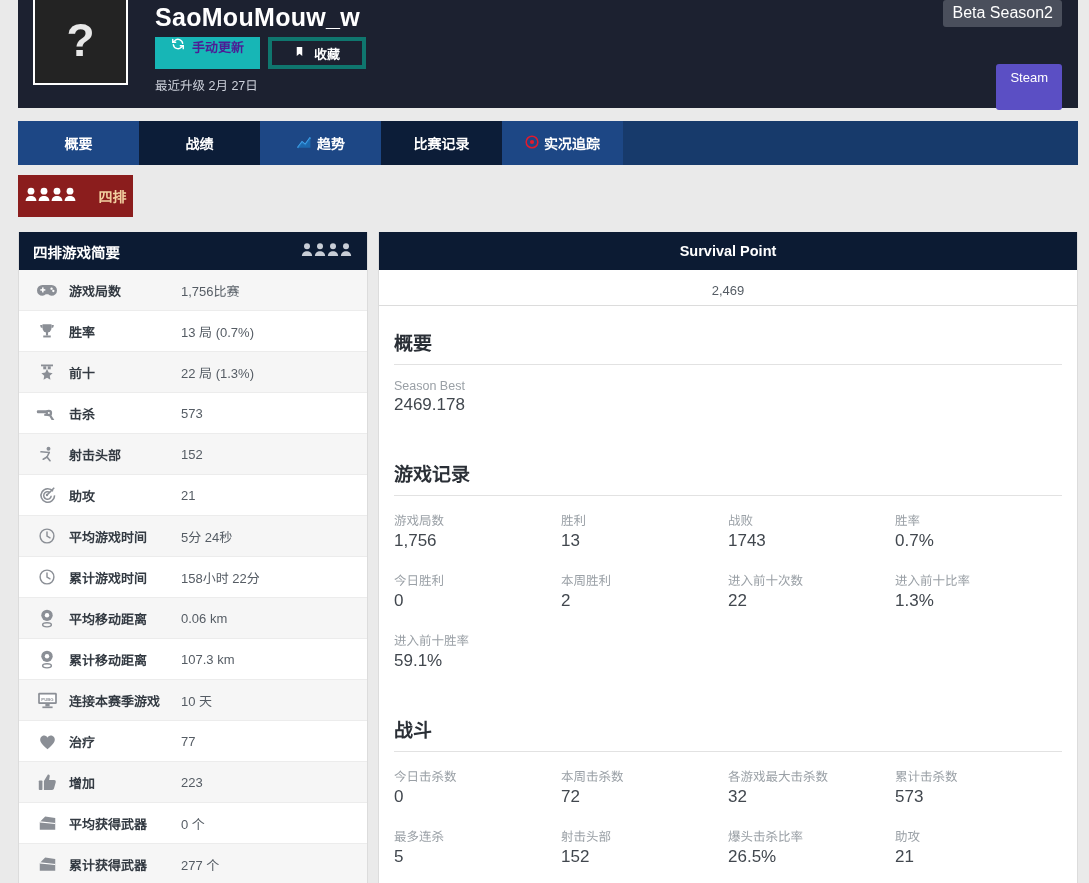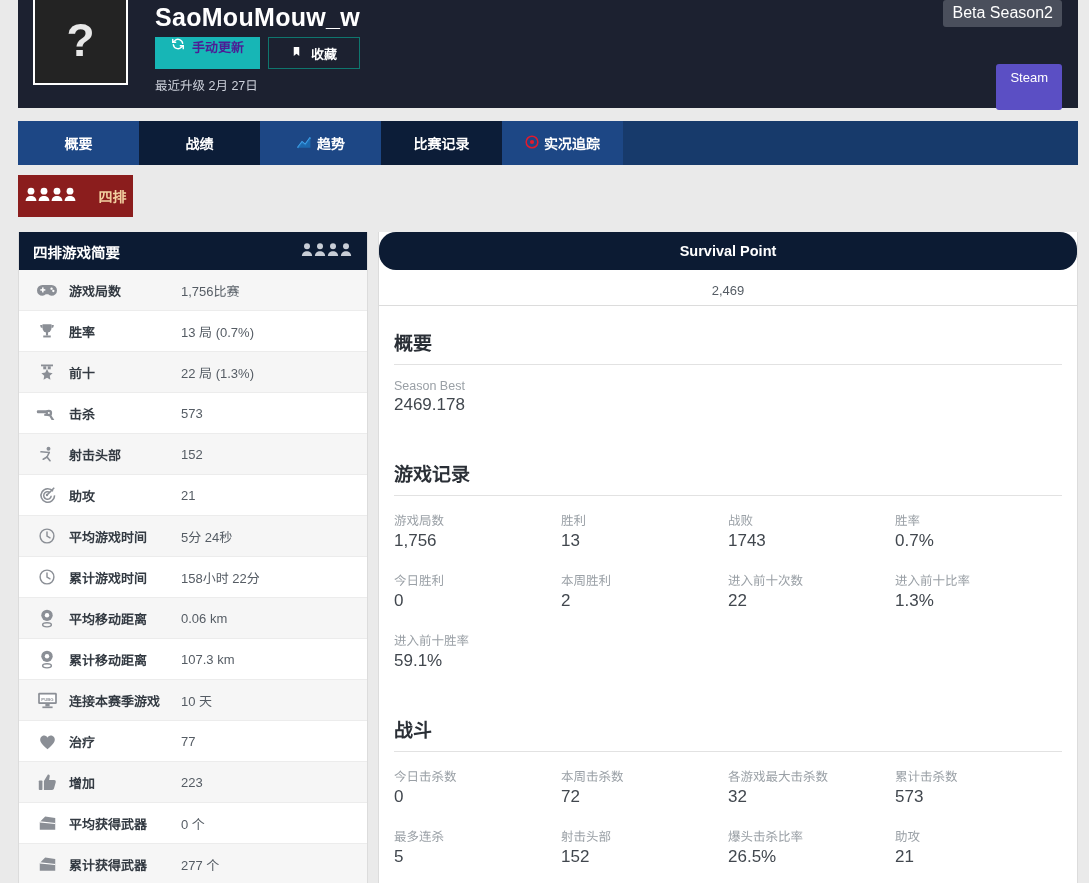--- a/index.html
+++ b/index.html
@@ -28,21 +28,21 @@
     color:#ffffff; font-size:25px; font-weight:700; letter-spacing:.3px;
   }
   .btn-row { position:absolute; left:137px; top:37px; display:flex; gap:8px; }
   .btn-update {
     background:#17b6b6; color:#4c1d95; border:none;
     height:32px; padding:0 16px; font-size:13px; font-weight:700;
     display:flex; align-items:flex-start; gap:7px; cursor:pointer;
     font-family:inherit;
   }
   .btn-fav {
-    background:#1c2130; color:#ffffff; border:1px solid #0f766e;
+    background:#1c2130; color:#ffffff; border:4px solid #0f766e;
     height:32px; padding:0 22px; font-size:13px; font-weight:700;
     display:flex; align-items:center; gap:9px; cursor:pointer;
     font-family:inherit;
   }
   .last-update {
     position:absolute; left:137px; top:75px;
     color:#cfd3dd; font-size:12.5px;
   }
   .badge-beta {
     position:absolute; right:16px; top:0px;
@@ -103,21 +103,21 @@
   }
   .stat-value { color:#555c64; font-size:13px; }
 
   
   .sp-card {
     position:absolute; left:378px; top:232px; width:700px;
     background:#ffffff; border:1px solid #dcdcdc; border-top:none;
   }
   .sp-head {
     height:38px; background:#0c1b33;
-    display:flex; align-items:center; justify-content:center;border-radius:17px;
+    display:flex; align-items:center; justify-content:center;
   }
   .sp-head-title { color:#ffffff; font-size:14.5px; font-weight:700; }
   .sp-body {
     height:41px; display:flex; align-items:center; justify-content:center;
     color:#555c64; font-size:13px;
   }
 
   .detail-card {
     position:absolute; left:378px; top:305px; width:700px; height:600px;
     background:#ffffff; border:1px solid #dcdcdc;

